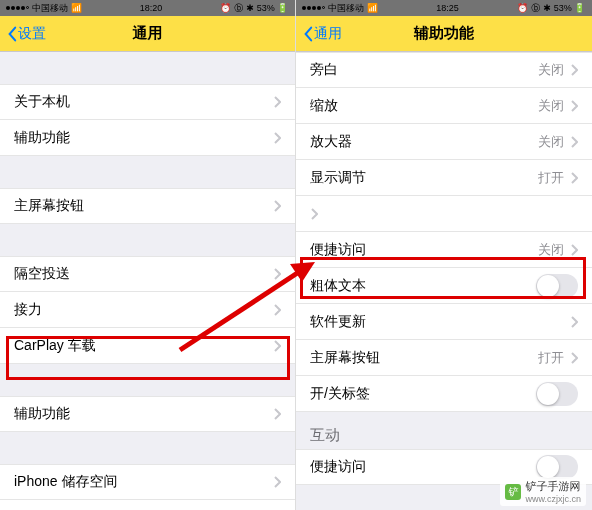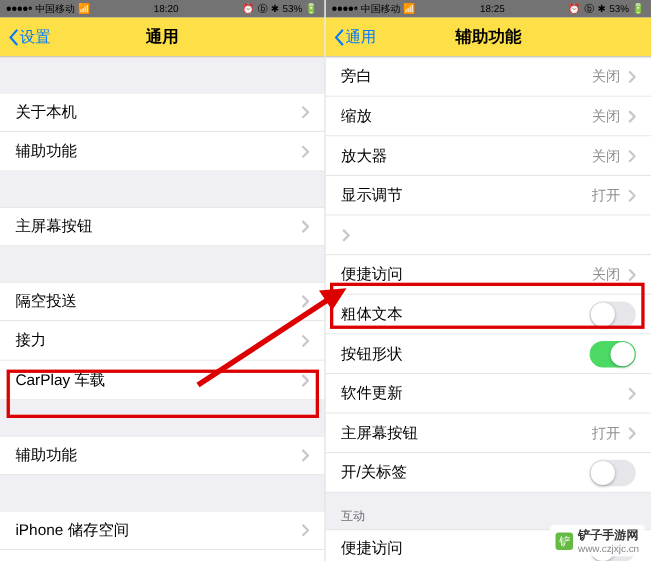--- a/index.html
+++ b/index.html
@@ -21,21 +21,21 @@
 .row{background:#fff;height:36px;display:flex;align-items:center;padding:0 14px;border-bottom:1px solid #e5e5e5;position:relative}
 .row:first-child{border-top:1px solid #e5e5e5}
 .row-label{font-size:14px;color:#000;flex:1}
 .row-value{font-size:13px;color:#8e8e93;margin-right:6px}
 .chev{color:#c7c7cc}
 .chev svg{width:8px;height:12px;display:block}
 .toggle{width:42px;height:24px;border-radius:12px;background:#e5e5ea;position:relative}
 .toggle.on{background:#4cd964}
 .toggle .knob{width:22px;height:22px;border-radius:50%;background:#fff;position:absolute;top:1px;left:1px;box-shadow:0 1px 3px rgba(0,0,0,.3)}
 .toggle.on .knob{left:19px}
-.section-header{padding:14px 14px 4px;font-size:11px;color:#6d6d72}
+.section-header{padding:14px 14px 4px;font-size:15px;color:#6d6d72}
 .redbox{position:absolute;border:3px solid #d00;pointer-events:none}
 .arrow-svg{position:absolute;pointer-events:none}
 .watermark{position:absolute;right:6px;bottom:4px;display:flex;align-items:center;gap:4px;font-size:11px;color:#888;background:rgba(255,255,255,.85);padding:2px 5px;border-radius:3px}
 .wm-icon{width:16px;height:16px;background:#6b4;border-radius:3px;display:flex;align-items:center;justify-content:center;color:#fff;font-size:10px}
 </style>
 </head>
 <body>
 
 <div class="container">
 
@@ -251,26 +251,20 @@
             </svg>
           </span>
         </div>
         <div class="row">
           <span class="row-label">粗体文本</span>
           <span class="toggle ">
             <span class="knob"></span>
           </span>
         </div>
         <div class="row">
-          <span class="row-label">按钮形状</span>
-          <span class="toggle on">
-            <span class="knob"></span>
-          </span>
-        </div>
-        <div class="row">
           <span class="row-label">软件更新</span>
           <span class="chev">
             <svg viewBox="0 0 8 12">
               <path d="M2 1l5 5-5 5" stroke="#c7c7cc" stroke-width="2" fill="none"></path>
             </svg>
           </span>
         </div>
         <div class="row">
           <span class="row-label">主屏幕按钮</span>
           <span class="row-value">打开</span>
@@ -301,16 +295,16 @@
 <div class="redbox" style="left:6px;top:336px;width:284px;height:44px"></div>
 <div class="redbox" style="left:300px;top:257px;width:286px;height:42px"></div>
 <svg class="arrow-svg" style="left:170px;top:250px;width:160px;height:110px" viewBox="0 0 160 110">
   <line x1="10" y1="100" x2="135" y2="18" stroke="#d00" stroke-width="5"></line>
   <polygon points="145,12 120,14 132,32" fill="#d00"></polygon>
 </svg>
 
 <div class="watermark">
   <span class="wm-icon">铲</span>
   <div>
-    <div style="font-weight:700;color:#333">铲子手游网</div>
+    <div style="font-weight:400;color:#333">铲子手游网</div>
     <div style="font-size:9px">www.czjxjc.cn</div>
   </div>
 </div>
 
 </body></html>

